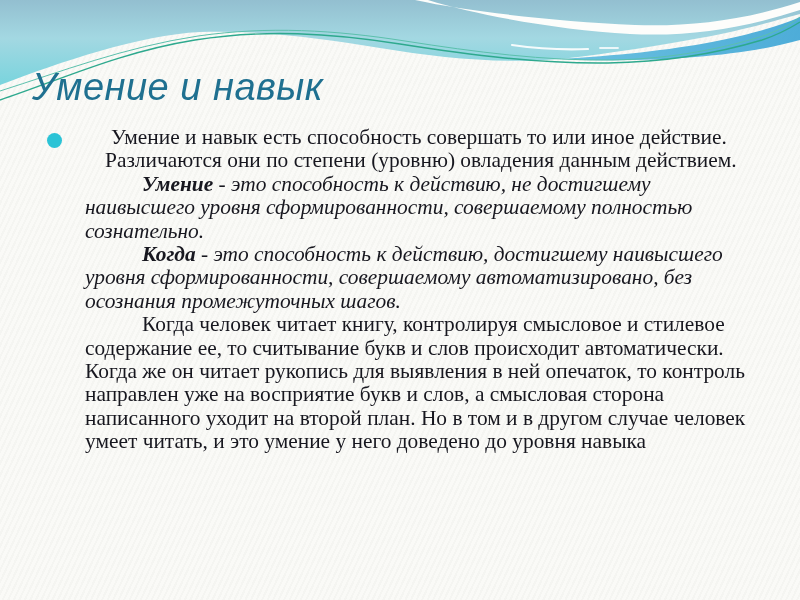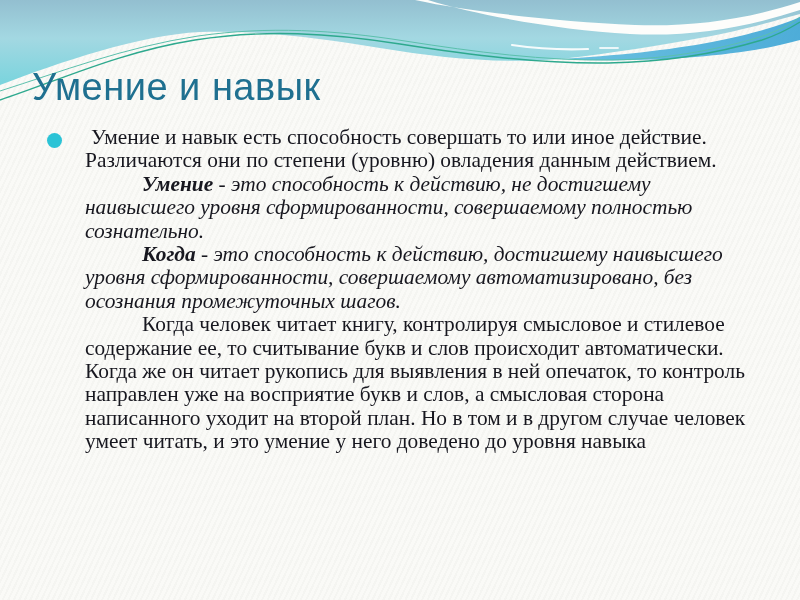--- a/index.html
+++ b/index.html
@@ -24,41 +24,42 @@
     position: absolute;
     left: 32px;
     top: 66px;
     margin: 0;
     font-family: "Liberation Sans", sans-serif;
     font-weight: 400;
     font-size: 38px;
     letter-spacing: 0.5px;
     color: #1F7090;
     white-space: nowrap;
+    font-style: italic;
   }
   .bullet-dot {
     position: absolute;
     left: 47px;
     top: 133px;
     width: 15px;
     height: 15px;
     border-radius: 50%;
     background: #2BC3D6;
   }
   .body-text {
     position: absolute;
     left: 85px;
     top: 126px;
     width: 668px;
     color: #17171F;
     font-size: 21.4px;
     line-height: 23.4px;
   }
   .para { margin: 0; }
-  .para.first { text-indent: 6px; }
+  .para.first { text-indent: 6px; margin-left: 20px; }
   .para.indent { text-indent: 57px; }
   .para.italic { font-style: italic; }
   .lead { font-weight: bold; }
 </style>
 </head>
 <body>
 
 <div class="slide">
 
   <svg class="header-wave" viewBox="0 0 800 150" xmlns="http://www.w3.org/2000/svg" aria-hidden="true">

